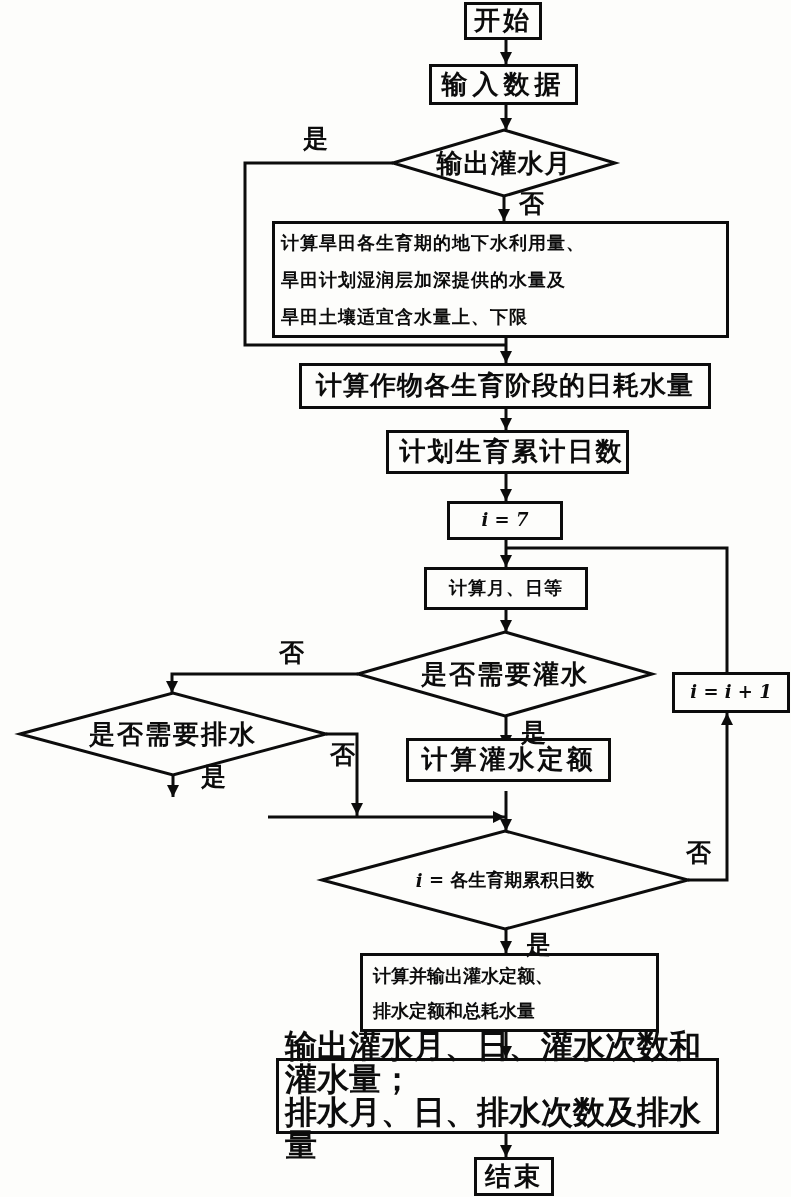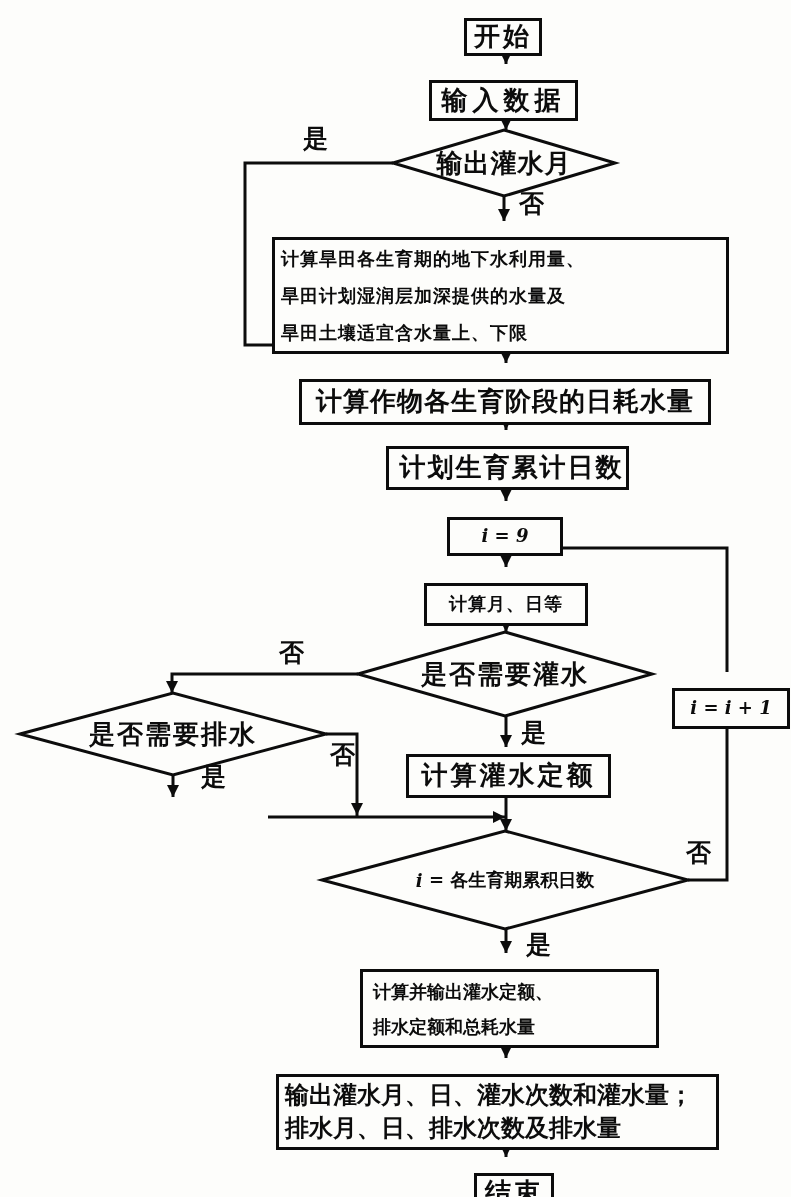--- a/index.html
+++ b/index.html
@@ -6,32 +6,32 @@
   .stage {
     position:relative; width:791px; height:1197px; margin:0 auto;
     background:#fdfdfb; overflow:hidden;
     font-family:"DejaVu Sans", sans-serif; color:#0c0c0c;
   }
   .layer { position:absolute; left:0; top:0; width:791px; height:1197px; }
   .box {
     position:absolute; box-sizing:border-box;
     border:3px solid #0c0c0c; background:#fdfdfb;
     display:flex; align-items:center; justify-content:center;
-    font-weight:bold; text-align:center; line-height:1.15;margin-top:16px;
+    font-weight:bold; text-align:center; line-height:1.15;
   }
   .multi { flex-direction:column; align-items:flex-start; justify-content:center; text-align:left; padding:2px 6px; }
   .dtext {
     position:absolute; display:flex; align-items:center; justify-content:center;
     font-weight:bold; text-align:center; white-space:nowrap;
   }
   .blabel { position:absolute; font-weight:bold; font-size:25px; line-height:1; }
   .math { font-family:"DejaVu Serif", serif; font-style:italic; font-weight:bold; }
   .ls1 { letter-spacing:1px; } .ls2 { letter-spacing:2px; }
   .ls3 { letter-spacing:3px; } .ls5 { letter-spacing:5px; }
-  .f24 { font-size:24px;font-family:Liberation Serif, serif; } .f25 { font-size:18px; } .f26 { font-size:26px; }
+  .f24 { font-size:32px;font-family:Liberation Serif, serif; } .f25 { font-size:18px; } .f26 { font-size:26px; }
   svg .stroke { stroke:#0c0c0c; stroke-width:3; fill:none; }
   svg .head { fill:#0c0c0c; stroke:none; }
 </style>
 </head>
 <body>
 
 <div class="stage">
 
   <svg class="layer" width="791" height="1197" viewBox="0 0 791 1197" xmlns="http://www.w3.org/2000/svg">
     <g class="stroke">
@@ -109,21 +109,21 @@
 
   <div class="box f26 ls1" style="left:299px; top:363px; width:412px; height:46px;">
     <span>计算作物各生育阶段的日耗水量</span>
   </div>
 
   <div class="box f26 ls2" style="left:386px; top:430px; width:243px; height:44px;padding-left:8px;">
     <span>计划生育累计日数</span>
   </div>
 
   <div class="box f25" style="left:447px; top:501px; width:116px; height:39px;">
-    <span class="math">i = 9</span>
+    <span class="math">i = 7</span>
   </div>
 
   <div class="box f25 ls1" style="left:424px; top:567px; width:164px; height:43px;">
     <span>计算月、日等</span>
   </div>
 
   <div class="box f26 ls3" style="left:406px; top:738px; width:205px; height:44px;">
     <span>计算灌水定额</span>
   </div>
 

